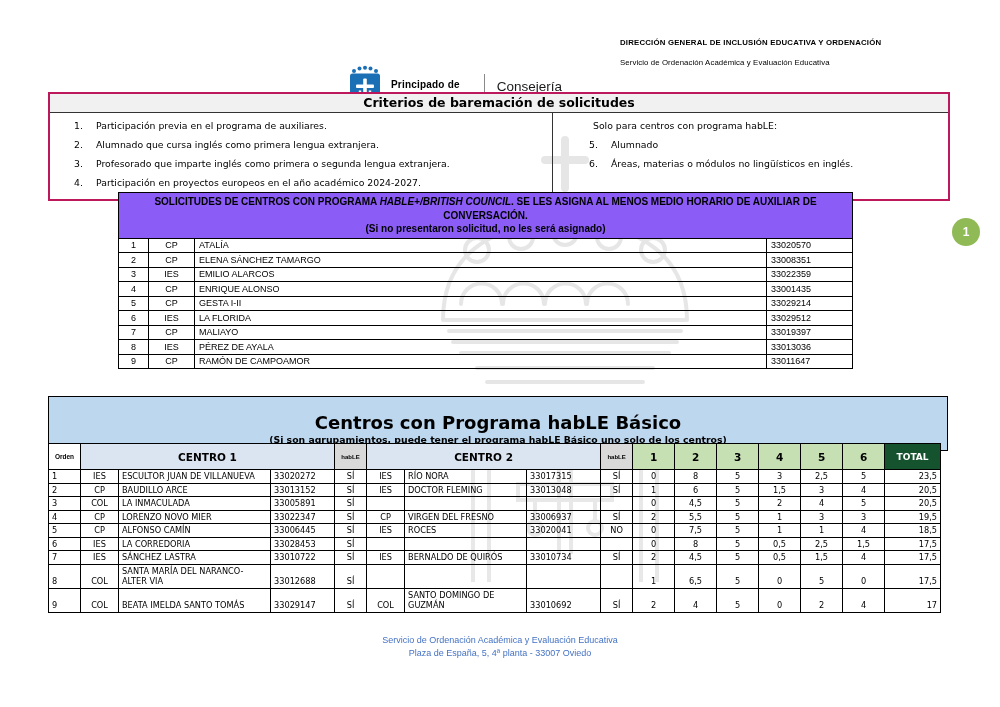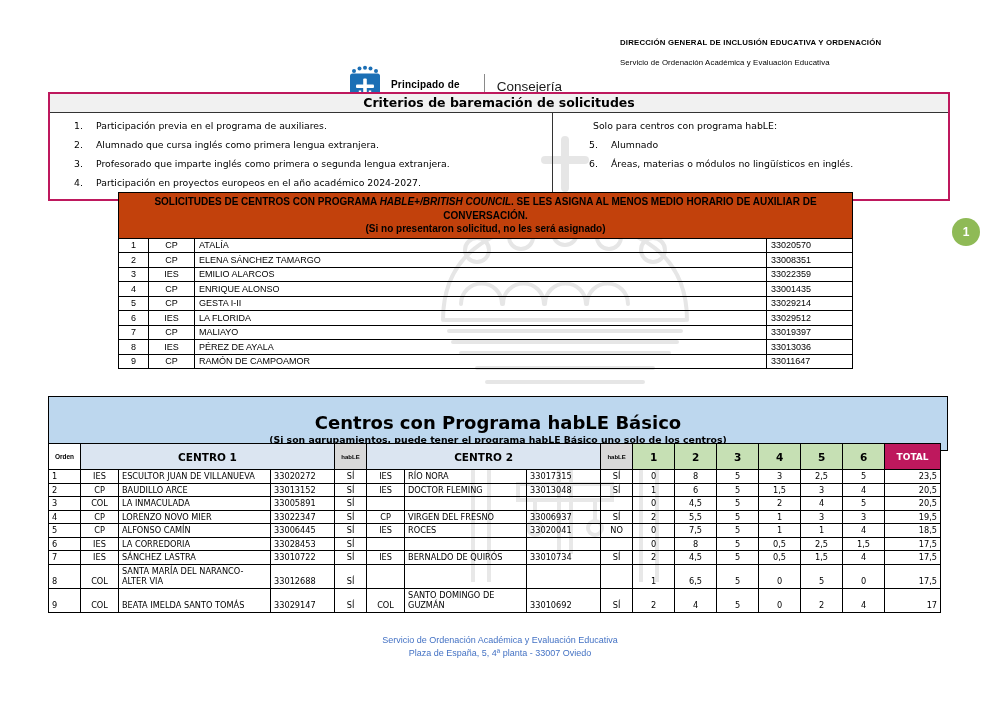--- a/index.html
+++ b/index.html
@@ -31,21 +31,21 @@
   .crit-right{flex:1;border-left:1px solid #333;padding:8px 0 2px 36px;}
   .crit-item{display:flex;font-family:"DejaVu Sans",sans-serif;font-size:9.3px;
              line-height:10.5px;margin-bottom:8.6px;}
   .crit-item .n{width:22px;flex:none;}
   .crit-head{font-family:"DejaVu Sans",sans-serif;font-size:9.3px;line-height:10.5px;
              margin:0 0 8.6px 4px;}
 
   
   .ytable{position:absolute;left:118px;top:192px;width:734px;border-collapse:collapse;table-layout:fixed;}
   .ytable th,.ytable td{border:1px solid #000;}
-  .yhead{background:#c2410c;font-size:10px;font-weight:bold;text-align:center;
+  .yhead{background:#8b5cf6;font-size:10px;font-weight:bold;text-align:center;
          padding:2px 8px;line-height:13.5px;}
   .ytable td{font-size:9px;padding:1px 4px;height:11.5px;line-height:10.5px;background:transparent;}
   .y-num{text-align:center;}
   .y-tipo{text-align:center;}
   .y-cod{padding-left:6px;}
 
   
   .badge{position:absolute;left:952px;top:218px;width:28px;height:28px;border-radius:50%;
          background:#8fba56;color:#fff;font-weight:bold;font-size:12px;
          display:flex;align-items:center;justify-content:center;}
@@ -55,21 +55,21 @@
                 border:1px solid #000;text-align:center;padding:3px 0 4px;}
   .basico-title .t1{font-family:"DejaVu Sans",sans-serif;font-weight:bold;font-size:18px;line-height:22px;margin-top:12px;}
   .basico-title .t2{font-family:"DejaVu Sans",sans-serif;font-weight:bold;font-size:9.3px;line-height:12px;}
   .btable{position:absolute;left:48px;top:443px;width:784px;border-collapse:collapse;table-layout:fixed;}
   .btable th,.btable td{border:1px solid #000;overflow:hidden;}
   .btable thead th{height:23px;text-align:center;vertical-align:middle;}
   .h-orden{font-size:6.5px;font-weight:bold;background:#fff;}
   .h-centro{font-size:10.5px;font-weight:bold;background:#dbe5f1;font-family:"DejaVu Sans",sans-serif;}
   .h-hable{font-size:6px;font-weight:bold;background:#d9d9d9;}
   .h-num{font-size:10.5px;font-weight:bold;background:#c6e0b4;font-family:"DejaVu Sans",sans-serif;}
-  .h-total{font-size:9px;font-weight:bold;background:#be185d;color:#fff;font-family:"DejaVu Sans",sans-serif;}
+  .h-total{font-size:9px;font-weight:bold;background:#14532d;color:#fff;font-family:"DejaVu Sans",sans-serif;}
   .btable td{font-family:"DejaVu Sans",sans-serif;font-size:8.2px;line-height:10.5px;
              padding:1px 3px;vertical-align:bottom;background:transparent;}
   .c-orden{vertical-align:top;text-align:left;padding-left:4px;font-size:8px;}
   .c-tipo{text-align:center;}
   .c-nom{text-align:left;}
   .c-cod{font-size:7.8px;}
   .c-hab{background:#d9d9d9;text-align:center;font-size:8.6px;}
   .c-num{text-align:center;font-size:8.6px;}
   .c-total{background:#dce6f1;text-align:right;font-weight:normal;font-size:9px;}
 

